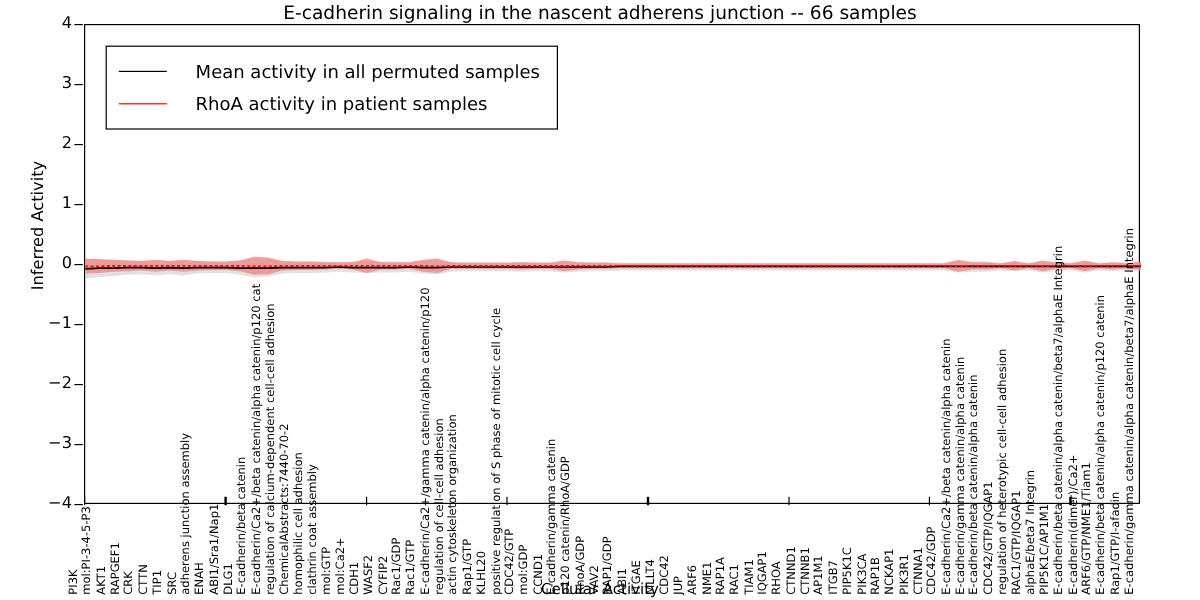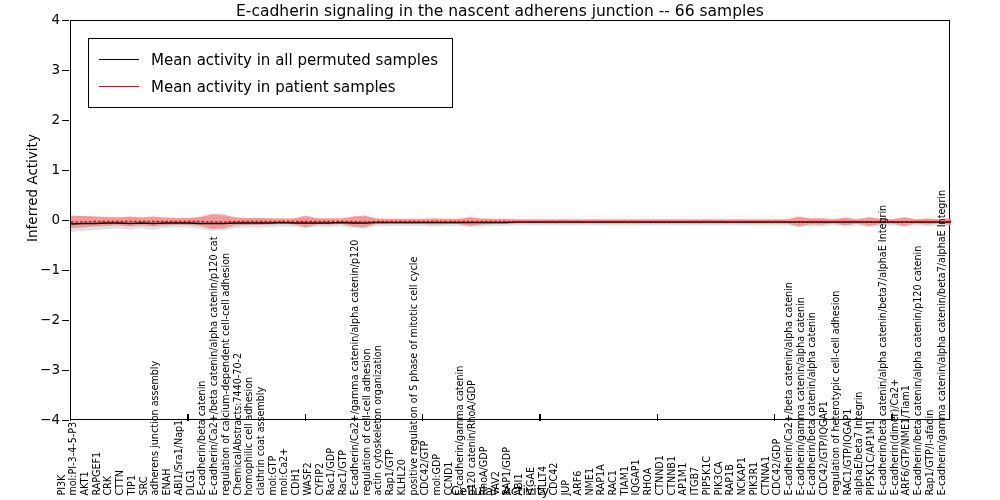--- a/index.html
+++ b/index.html
@@ -36,21 +36,21 @@
   .xtickmark{position:absolute;width:1.3px;height:7px;background:#000;top:414px;}
 
   .legend{
     position:absolute;left:88px;top:38px;
     background:#fff;border:1.3px solid #000;
     padding:7px 14px 7px 10px;
   }
   .legrow{display:flex;align-items:center;height:27px;}
   .legline{width:40px;height:0;border-top:1.7px solid #000;margin-right:12px;}
   .legline.red{border-top-color:#ff0000;}
-  .legtext{font-size:15px;color:#000;white-space:nowrap;}
+  .legtext{font-size:15px;color:#000;white-space:nowrap;margin-left:12px;}
 
   .xticklabels{position:absolute;left:70px;top:428px;width:880px;height:70px;}
   .xtl{
     position:absolute;bottom:0;
     transform-origin:left bottom;
     transform:rotate(-90deg) translateX(2px);
     white-space:nowrap;font-size:9.6px;color:#000;line-height:1;
   }
 </style>
 </head>
@@ -103,21 +103,21 @@
       <div class="xtickmark" style="left: 891.333px;"></div>
     </div>
 
   <div class="legend">
     <div class="legrow">
       <span class="legline"></span>
       <span class="legtext">Mean activity in all permuted samples</span>
     </div>
     <div class="legrow">
       <span class="legline red"></span>
-      <span class="legtext">Mean activity in patient samples</span>
+      <span class="legtext">RhoA activity in patient samples</span>
     </div>
   </div>
 
   <div class="xticklabels" id="xticklabels">
       <div class="xtl" style="left: -3.5px;">PI3K</div>
       <div class="xtl" style="left: 8.23333px;">mol:PI-3-4-5-P3</div>
       <div class="xtl" style="left: 19.9667px;">AKT1</div>
       <div class="xtl" style="left: 31.7px;">RAPGEF1</div>
       <div class="xtl" style="left: 43.4333px;">CRK</div>
       <div class="xtl" style="left: 55.1667px;">CTTN</div>

